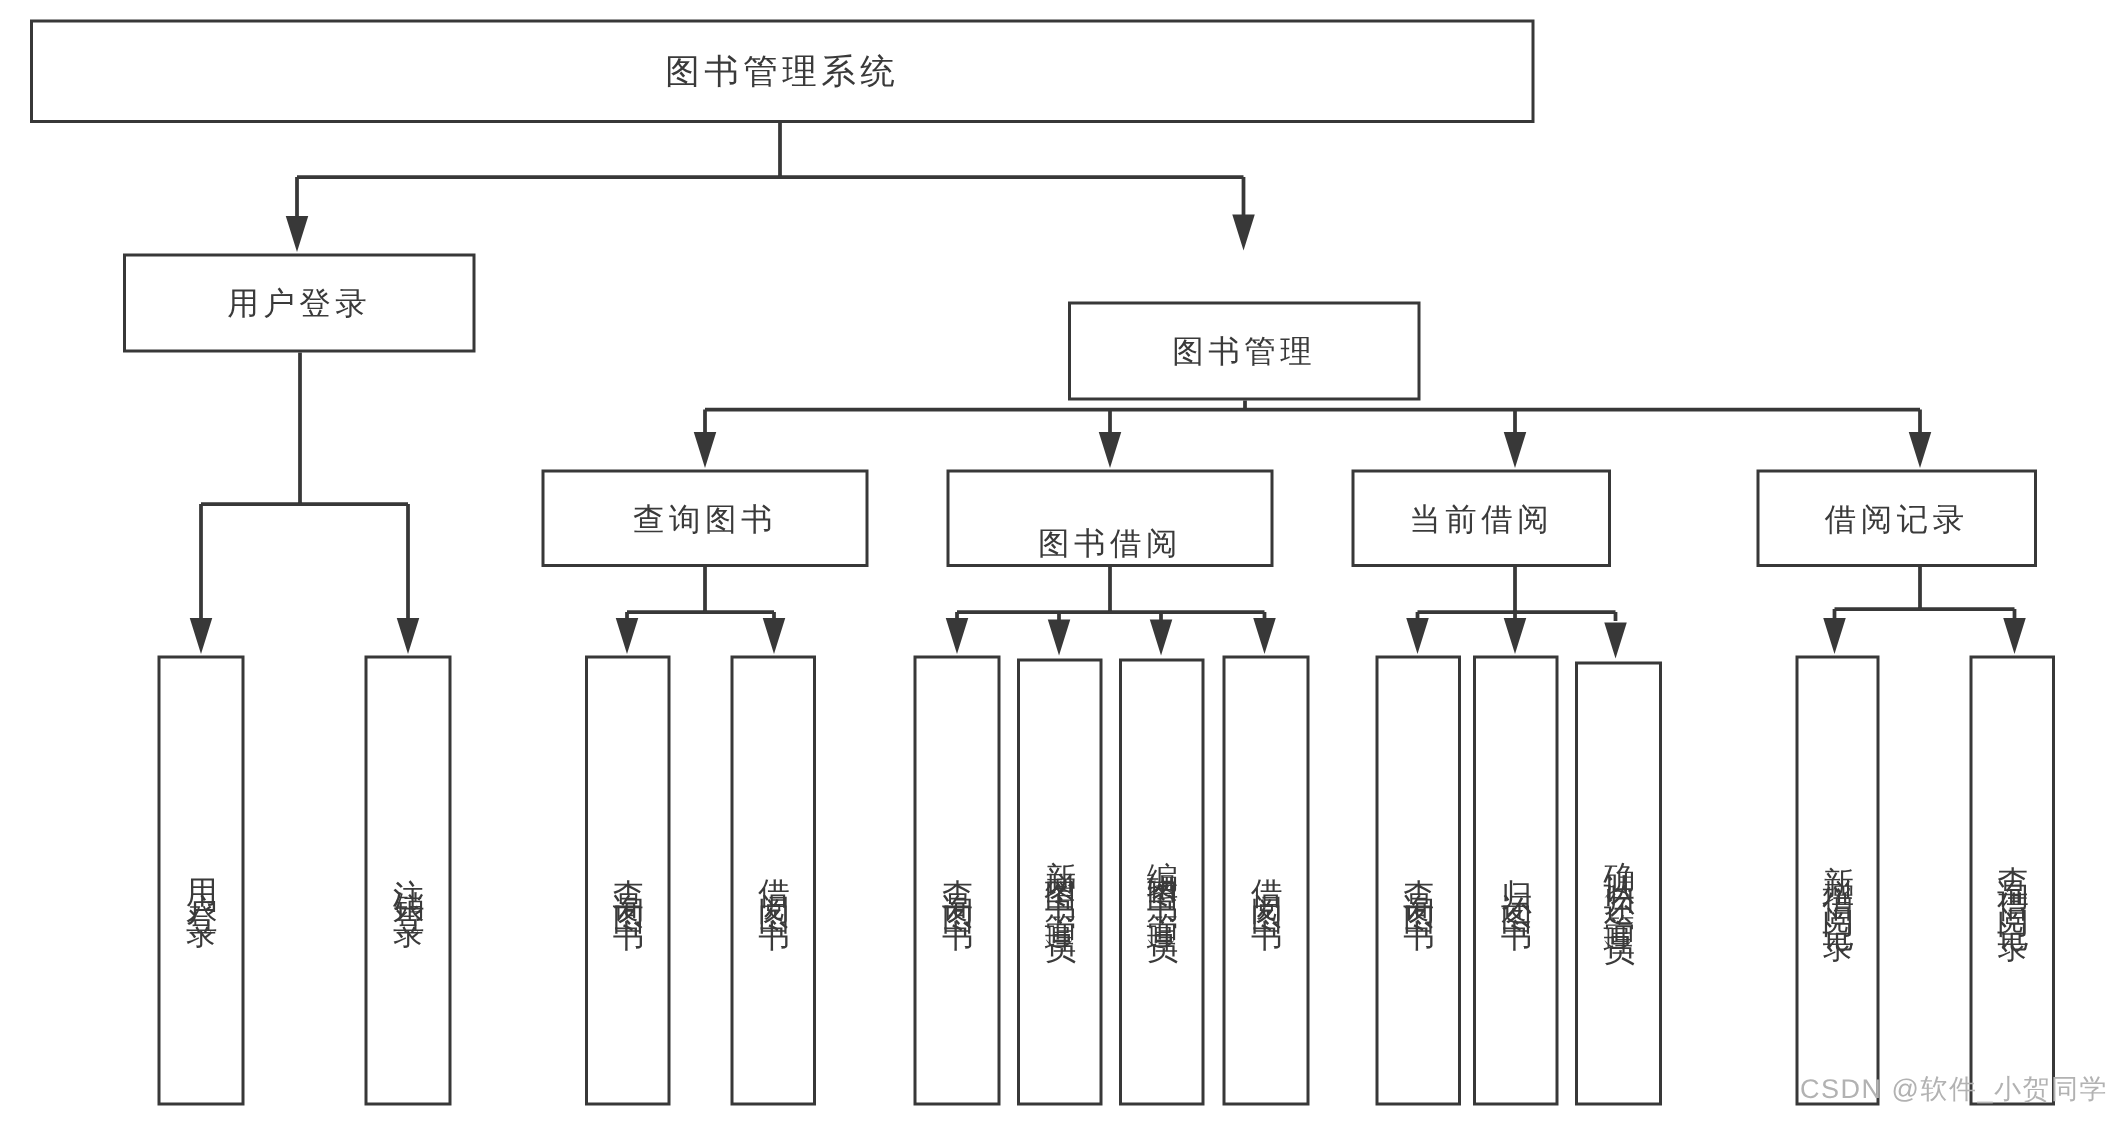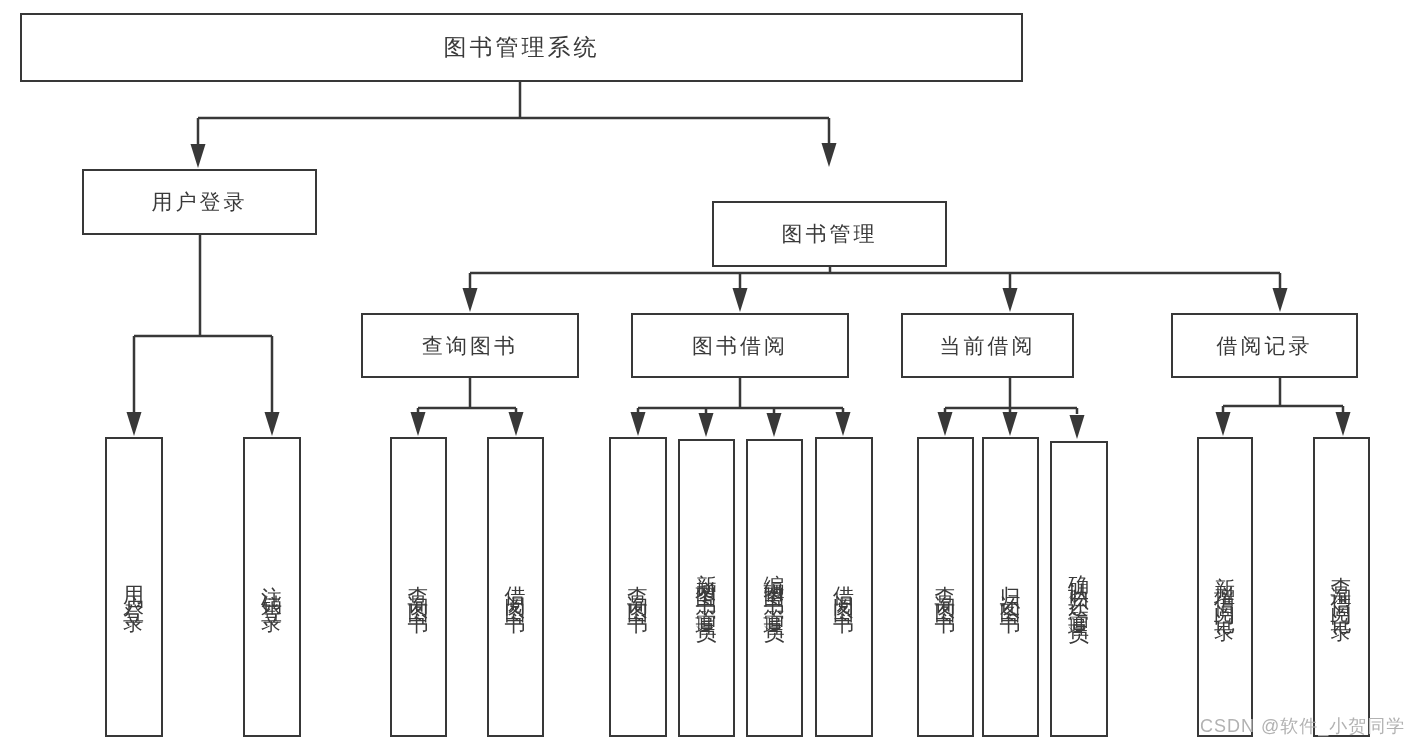--- a/index.html
+++ b/index.html
@@ -39,21 +39,21 @@
   }
   .v-node span { display: inline-block; }
 
   
   #n-root   { left: 20px;  top: 13px;  width: 1003px; height: 69px; font-size: 23px; }
   
   #n-login  { left: 82px;  top: 169px; width: 235px; height: 66px; }
   #n-mgmt   { left: 712px; top: 168px; width: 235px; height: 66px; margin-top: 33px; }
   
   #n-rec    { left: 361px;  top: 313px; width: 218px; height: 65px; }
-  #n-borrow { left: 631px;  top: 313px; width: 218px; height: 65px; }
+  #n-borrow { left: 631px;  top: 313px; width: 218px; height: 65px; align-items: flex-end; }
   #n-cur    { left: 901px;  top: 313px; width: 173px; height: 65px; }
   #n-recs   { left: 1171px; top: 313px; width: 187px; height: 65px; }
   
   #n-leaf-login  { left: 105px;  top: 437px; width: 58px; height: 300px; }
   #n-leaf-logout { left: 243px;  top: 437px; width: 58px; height: 300px; }
   #n-rec-q  { left: 390px;  top: 437px; width: 57px; height: 300px; }
   #n-rec-b  { left: 487px;  top: 437px; width: 57px; height: 300px; }
   #n-bb-q   { left: 609px;  top: 437px; width: 58px; height: 300px; }
   #n-bb-add { left: 678px;  top: 439px; width: 57px; height: 298px; letter-spacing: 7px; }
   #n-bb-edit{ left: 746px;  top: 439px; width: 57px; height: 298px; letter-spacing: 7px; }

